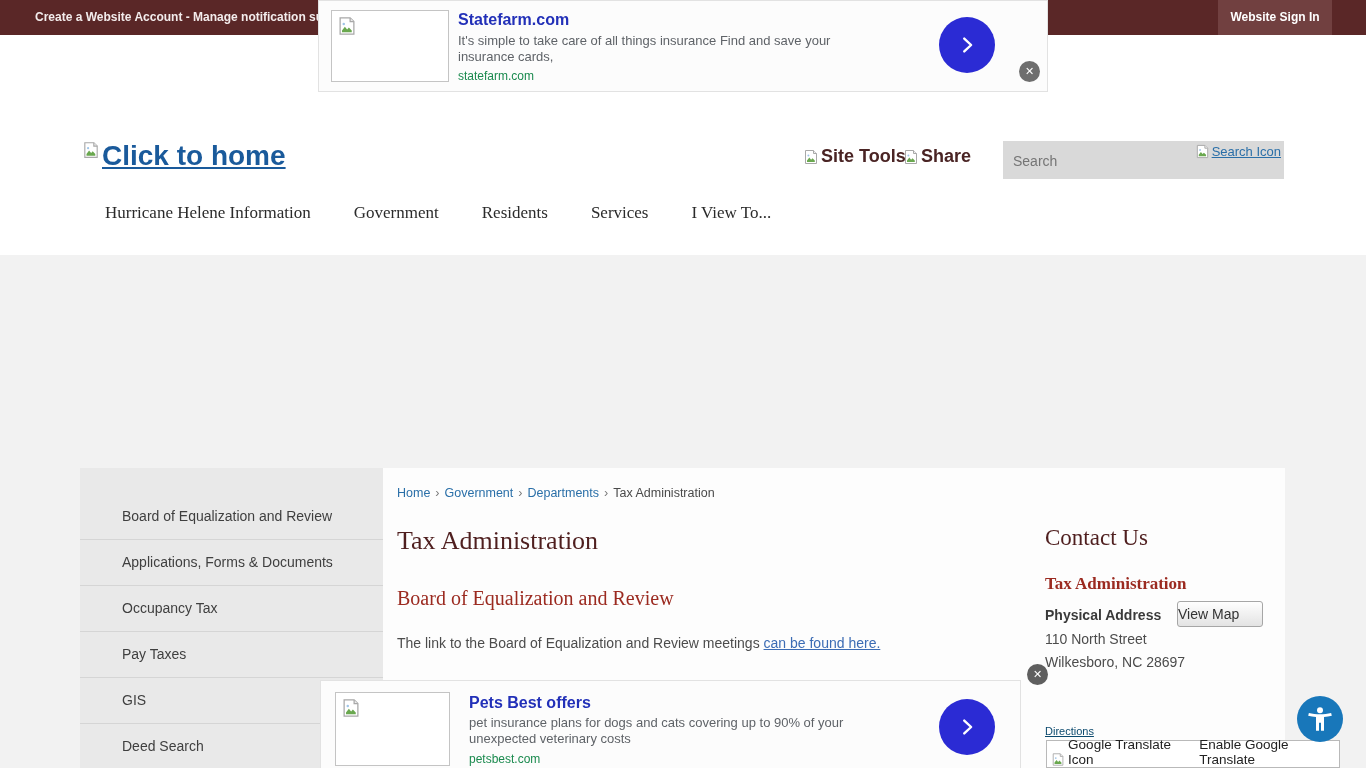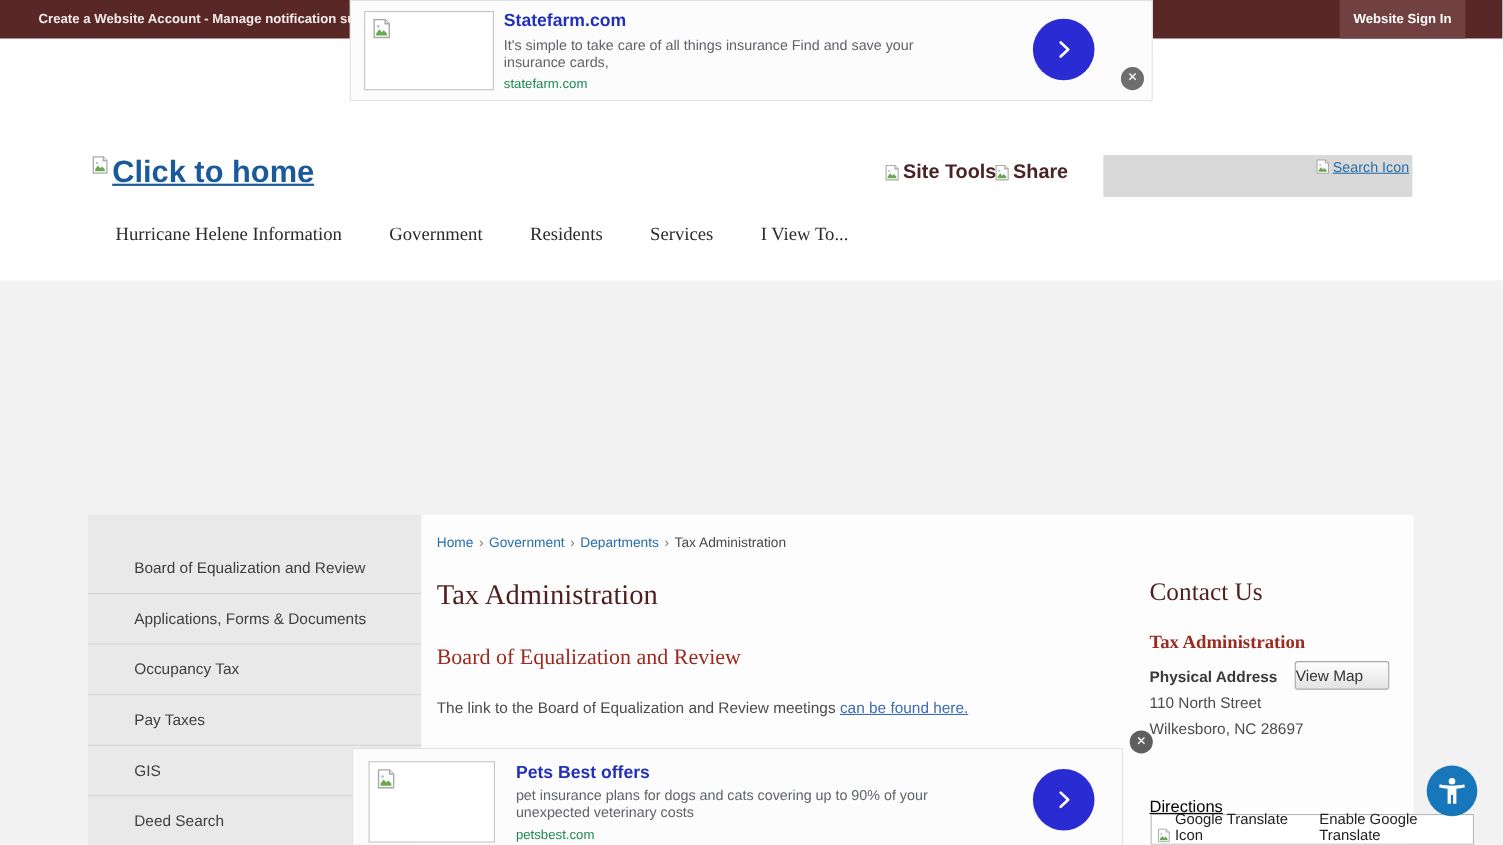--- a/index.html
+++ b/index.html
@@ -55,21 +55,21 @@
   .contact-title{position:absolute;left:662px;top:57px;font-family:"Liberation Serif",serif;
        font-size:23px;color:#4f1f1f;}
   .contact-dept{position:absolute;left:662px;top:106px;font-family:"Liberation Serif",serif;
        font-size:17px;font-weight:bold;color:#9b2a20;}
   .addr-label{position:absolute;left:662px;top:139px;font-size:14px;font-weight:bold;color:#3a3a3a;}
   .view-map{position:absolute;left:794px;top:133px;width:86px;height:26px;box-sizing:border-box;
        border:1px solid #a6a6a6;border-radius:3px;background:linear-gradient(#fefefe,#e3e3e3);
        font-size:14px;color:#333;text-align:left;line-height:24px;cursor:pointer;}
   .addr1{position:absolute;left:662px;top:163px;font-size:14px;color:#4c4c4c;}
   .addr2{position:absolute;left:662px;top:186px;font-size:14px;color:#4c4c4c;}
-  .directions{position:absolute;left:662px;top:257px;font-size:15px;color:#000000;
+  .directions{position:absolute;left:662px;top:257px;font-size:11px;color:#0c4a6e;
        text-decoration:underline;cursor:pointer;}
 
   
   .ad{position:absolute;background:#fcfcfc;border:1px solid #e2e2e2;z-index:50;}
   #ad-top{left:318px;top:0;width:728px;height:90px;}
   #ad-bottom{left:320px;top:680px;width:699px;height:88px;}
   .ad .ad-img{position:absolute;background:#fff;border:1px solid #c4c4c4;}
   #ad-top .ad-img{left:12px;top:9px;width:116px;height:70px;}
   #ad-bottom .ad-img{left:14px;top:11px;width:113px;height:72px;}
   .ad .ad-img svg{position:absolute;left:5px;top:5px;}
@@ -132,20 +132,21 @@
     <svg class="bi" width="16" height="16" viewBox="0 0 16 16">
       <path d="M2.5 1.5 h8 l3 3 v10 h-11 z" fill="#fff" stroke="#a8a8a8"></path>
       <path d="M10.5 1.5 v3 h3" fill="#eee" stroke="#a8a8a8"></path>
       <path d="M4 11.5 l2.3-3 1.8 2.2 1.4-1.5 2.3 2.3 v1.5 h-7.8 z" fill="#6aa84f"></path>
       <circle cx="5.4" cy="6.4" r="1" fill="#9fc5e8"></circle>
     </svg>
     <span>Share</span>
   </div>
 
   <div class="searchbox">
+    <input type="text" placeholder="Search" style="">
     <div class="search-icon-link">
       <svg class="bi" width="15" height="15" viewBox="0 0 16 16">
         <path d="M2.5 1.5 h8 l3 3 v10 h-11 z" fill="#fff" stroke="#a8a8a8"></path>
         <path d="M10.5 1.5 v3 h3" fill="#eee" stroke="#a8a8a8"></path>
         <path d="M4 11.5 l2.3-3 1.8 2.2 1.4-1.5 2.3 2.3 v1.5 h-7.8 z" fill="#6aa84f"></path>
         <circle cx="5.4" cy="6.4" r="1" fill="#9fc5e8"></circle>
       </svg>
       <span>Search Icon</span>
     </div>
   </div>

